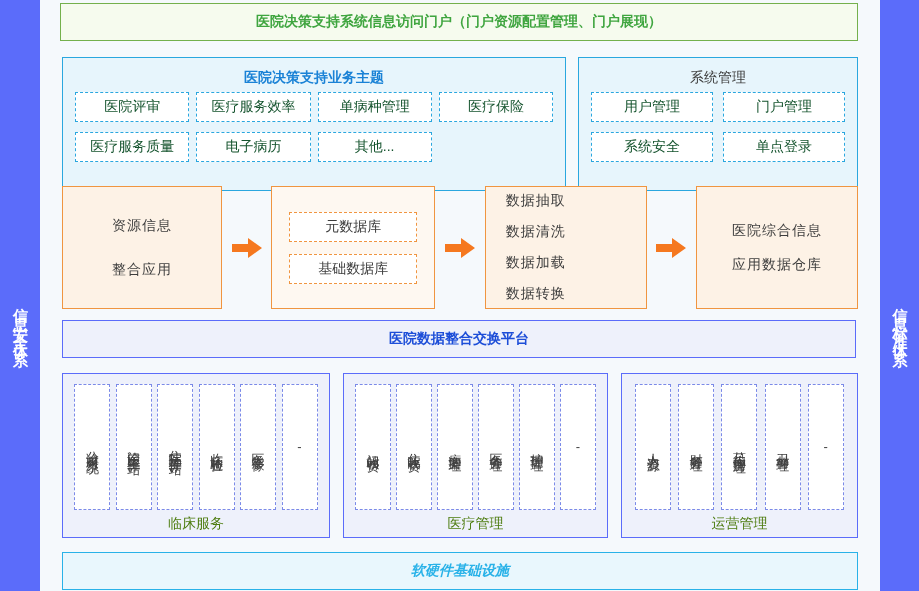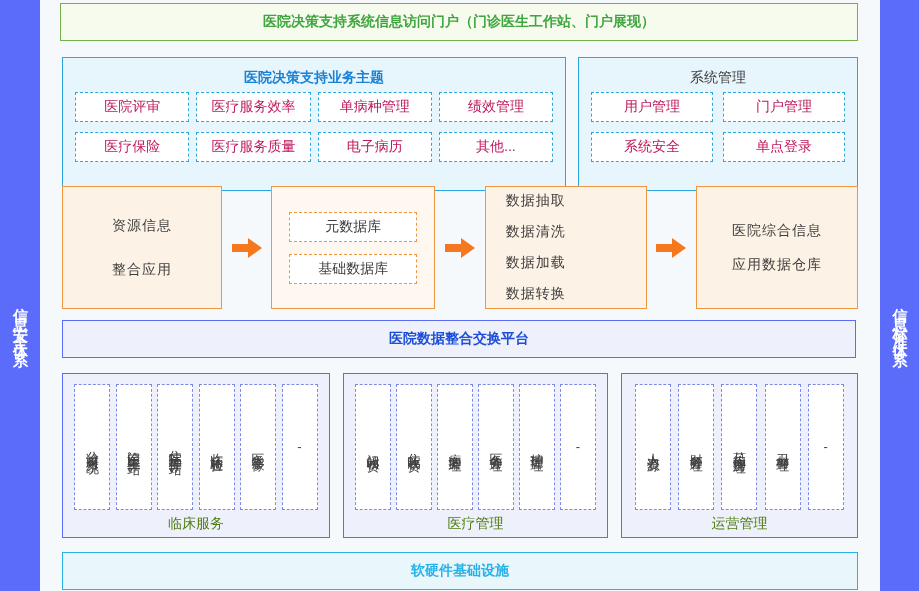--- a/index.html
+++ b/index.html
@@ -44,21 +44,21 @@
   .panel.business { width:504px; }
   .panel.system { flex:1; }
   .panel-title { text-align:center; font-size:14px; height:27px; line-height:24px; }
   .panel-title.blue { color:#1a82d6; font-weight:bold; }
   .panel-title.dark { color:#3d3d3d; font-weight:normal; }
   .grid4 { display:grid; grid-template-columns:repeat(4,1fr); gap:10px 7px; }
   .grid2 { display:grid; grid-template-columns:repeat(2,1fr); gap:10px 10px; }
   .chip {
     height:30px; background:#ffffff; border:1px dashed #2aa7df;
     display:flex; align-items:center; justify-content:center;
-    font-size:14px; color:#be185d;
+    font-size:14px; color:#14532d;
   }
 
   
   .row3 { position:absolute; left:22px; right:22px; top:186px; height:123px;
           display:flex; align-items:center; }
   .fbox {
     height:123px; background:#fdf2e6; border:1px solid #f09540;
     display:flex; flex-direction:column; justify-content:center;
     font-size:14px; color:#3d3d3d;
   }
@@ -100,49 +100,48 @@
     writing-mode:vertical-lr; text-orientation:upright;
     font-size:13px; color:#3f3f3f; letter-spacing:2px; line-height:1;
   }
   .group-label { text-align:center; color:#4d7c0f; font-size:14px; height:22px; line-height:24px; }
 
   
   .infra {
     position:absolute; left:22px; right:22px; top:552px; height:38px;
     background:#e9f7fd; border:1px solid #29b2e8;
     display:flex; align-items:center; justify-content:center;
-    color:#29b2e8; font-weight:bold; font-size:14px;
+    color:#29b2e8; font-weight:bold; font-size:14px;font-style:italic;
   }
 </style>
 </head>
 <body>
 
 <div class="canvas">
 
   <div class="pillar left">
     <div class="vtext">信息安全体系</div>
   </div>
   <div class="pillar right">
     <div class="vtext">信息标准体系</div>
   </div>
 
   <div class="content">
 
     <div class="banner">
-      <span>医院决策支持系统信息访问门户（门诊医生工作站、门户展现）</span>
+      <span>医院决策支持系统信息访问门户（门户资源配置管理、门户展现）</span>
     </div>
 
     <div class="row2">
       <div class="panel business">
         <div class="panel-title blue">医院决策支持业务主题</div>
         <div class="grid4">
           <div class="chip">医院评审</div>
           <div class="chip">医疗服务效率</div>
           <div class="chip">单病种管理</div>
-          <div class="chip">绩效管理</div>
           <div class="chip">医疗保险</div>
           <div class="chip">医疗服务质量</div>
           <div class="chip">电子病历</div>
           <div class="chip">其他...</div>
         </div>
       </div>
       <div class="panel system">
         <div class="panel-title dark">系统管理</div>
         <div class="grid2">
           <div class="chip">用户管理</div>

